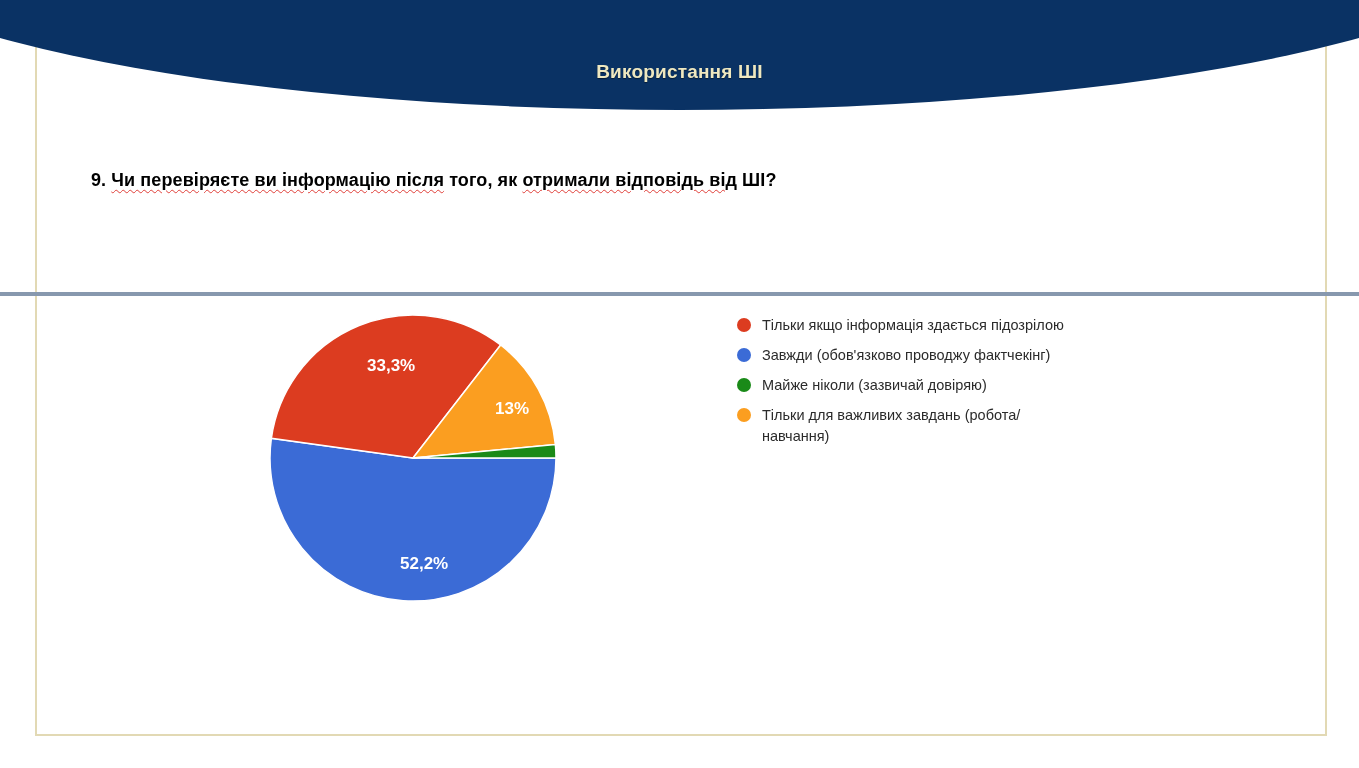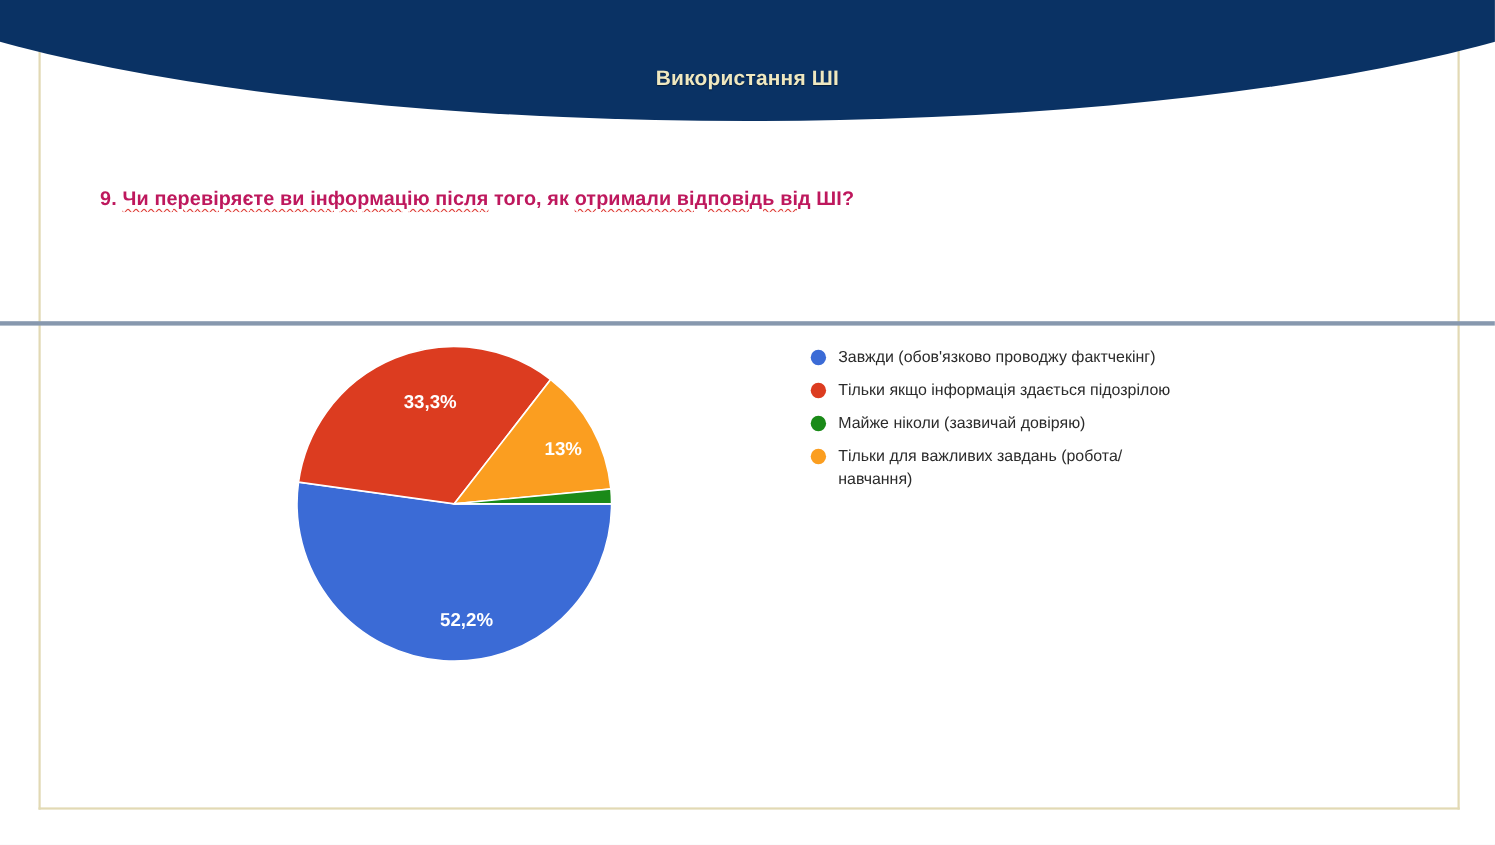--- a/index.html
+++ b/index.html
@@ -56,21 +56,21 @@
     z-index:6;
     text-shadow:0 1px 1px rgba(0,0,0,0.45);
   }
 
   
   .question {
     position:absolute;
     left:91px; top:170px;
     font-size:18px;
     font-weight:bold;
-    color:#be185d;
+    color:#000000;
     letter-spacing:0.1px;
     z-index:5;
     white-space:nowrap;
   }
   .sp {
     text-decoration-line:underline;
     text-decoration-style:wavy;
     text-decoration-color:#e0403a;
     text-decoration-thickness:1px;
     text-underline-offset:3px;
@@ -143,26 +143,26 @@
       <g id="pie-labels">
           <text x="137" y="255" class="slice-label">52,2%</text>
           <text x="104" y="57" class="slice-label">33,3%</text>
           <text x="232" y="100" class="slice-label">13%</text>
         </g>
     </svg>
   </div>
 
   <div class="legend">
     <div class="legend-item">
+      <span class="legend-dot" style="background: rgb(220, 60, 32);"></span>
+      <span class="legend-label">Тільки якщо інформація здається підозрілою</span>
+    </div>
+    <div class="legend-item">
       <span class="legend-dot" style="background: rgb(59, 107, 214);"></span>
       <span class="legend-label">Завжди (обов'язково проводжу фактчекінг)</span>
-    </div>
-    <div class="legend-item">
-      <span class="legend-dot" style="background: rgb(220, 60, 32);"></span>
-      <span class="legend-label">Тільки якщо інформація здається підозрілою</span>
     </div>
     <div class="legend-item">
       <span class="legend-dot" style="background: rgb(26, 138, 24);"></span>
       <span class="legend-label">Майже ніколи (зазвичай довіряю)</span>
     </div>
     <div class="legend-item">
       <span class="legend-dot" style="background: rgb(251, 158, 32);"></span>
       <span class="legend-label">Тільки для важливих завдань (робота/навчання)</span>
     </div>
   </div>

